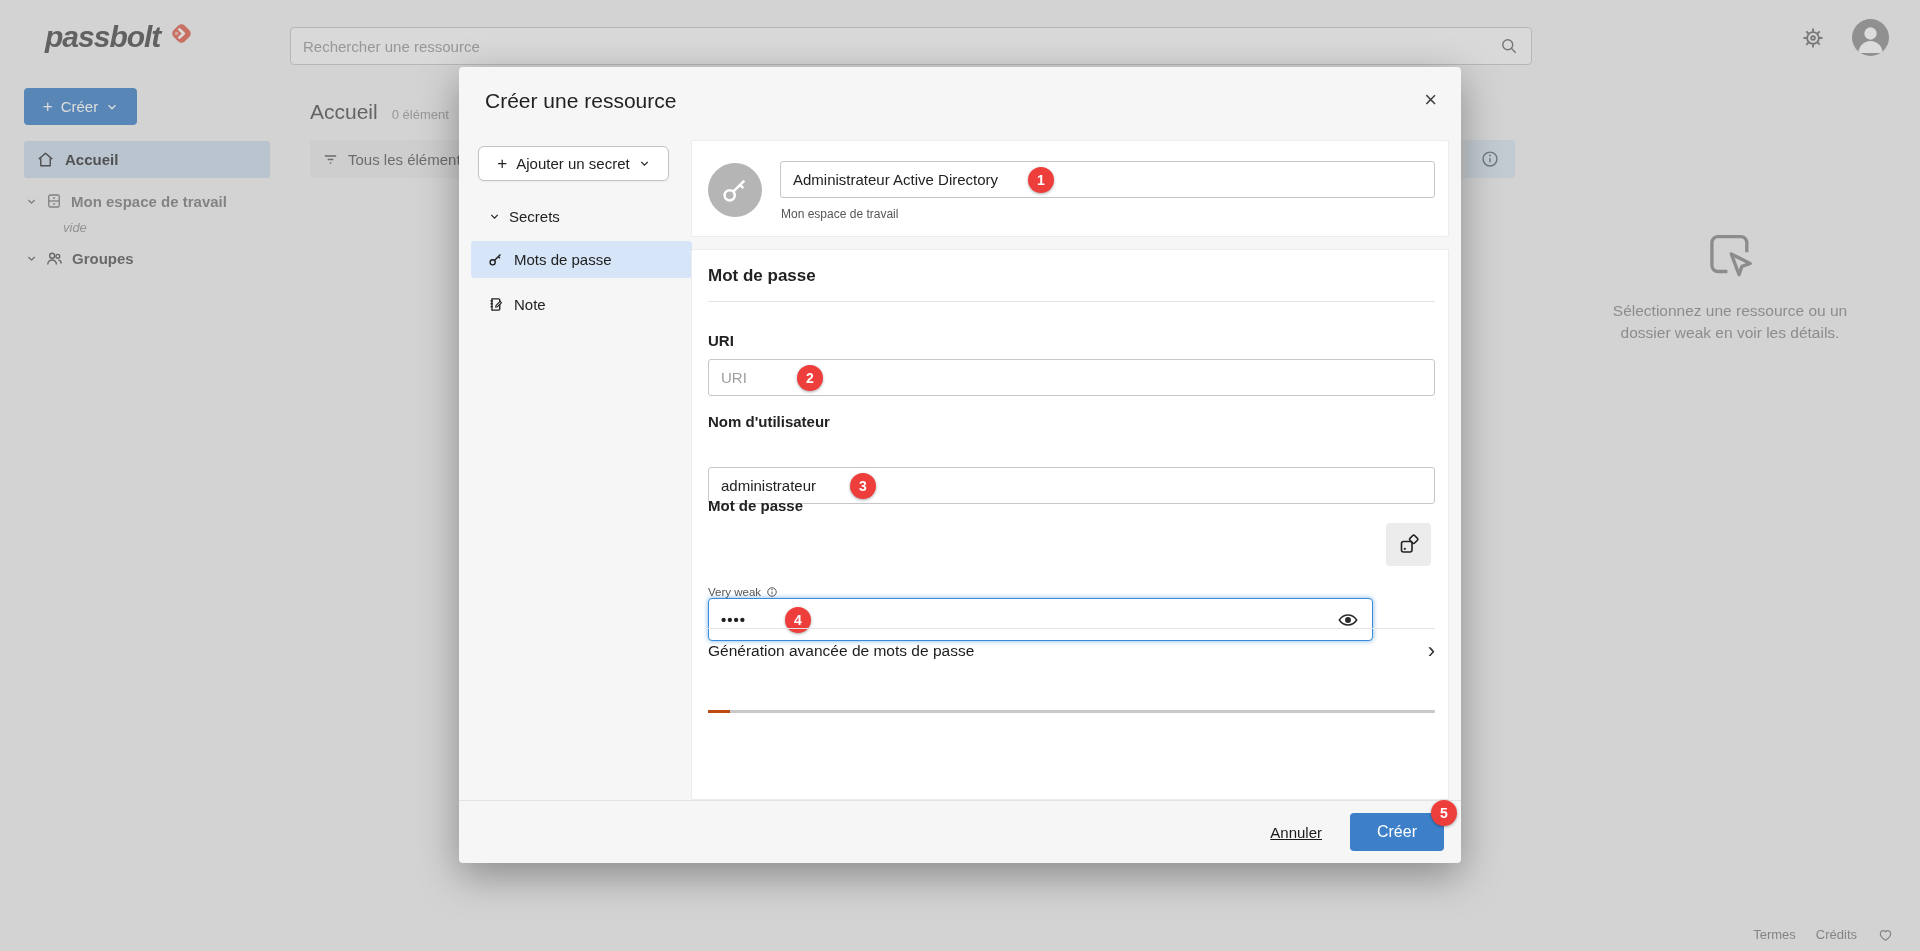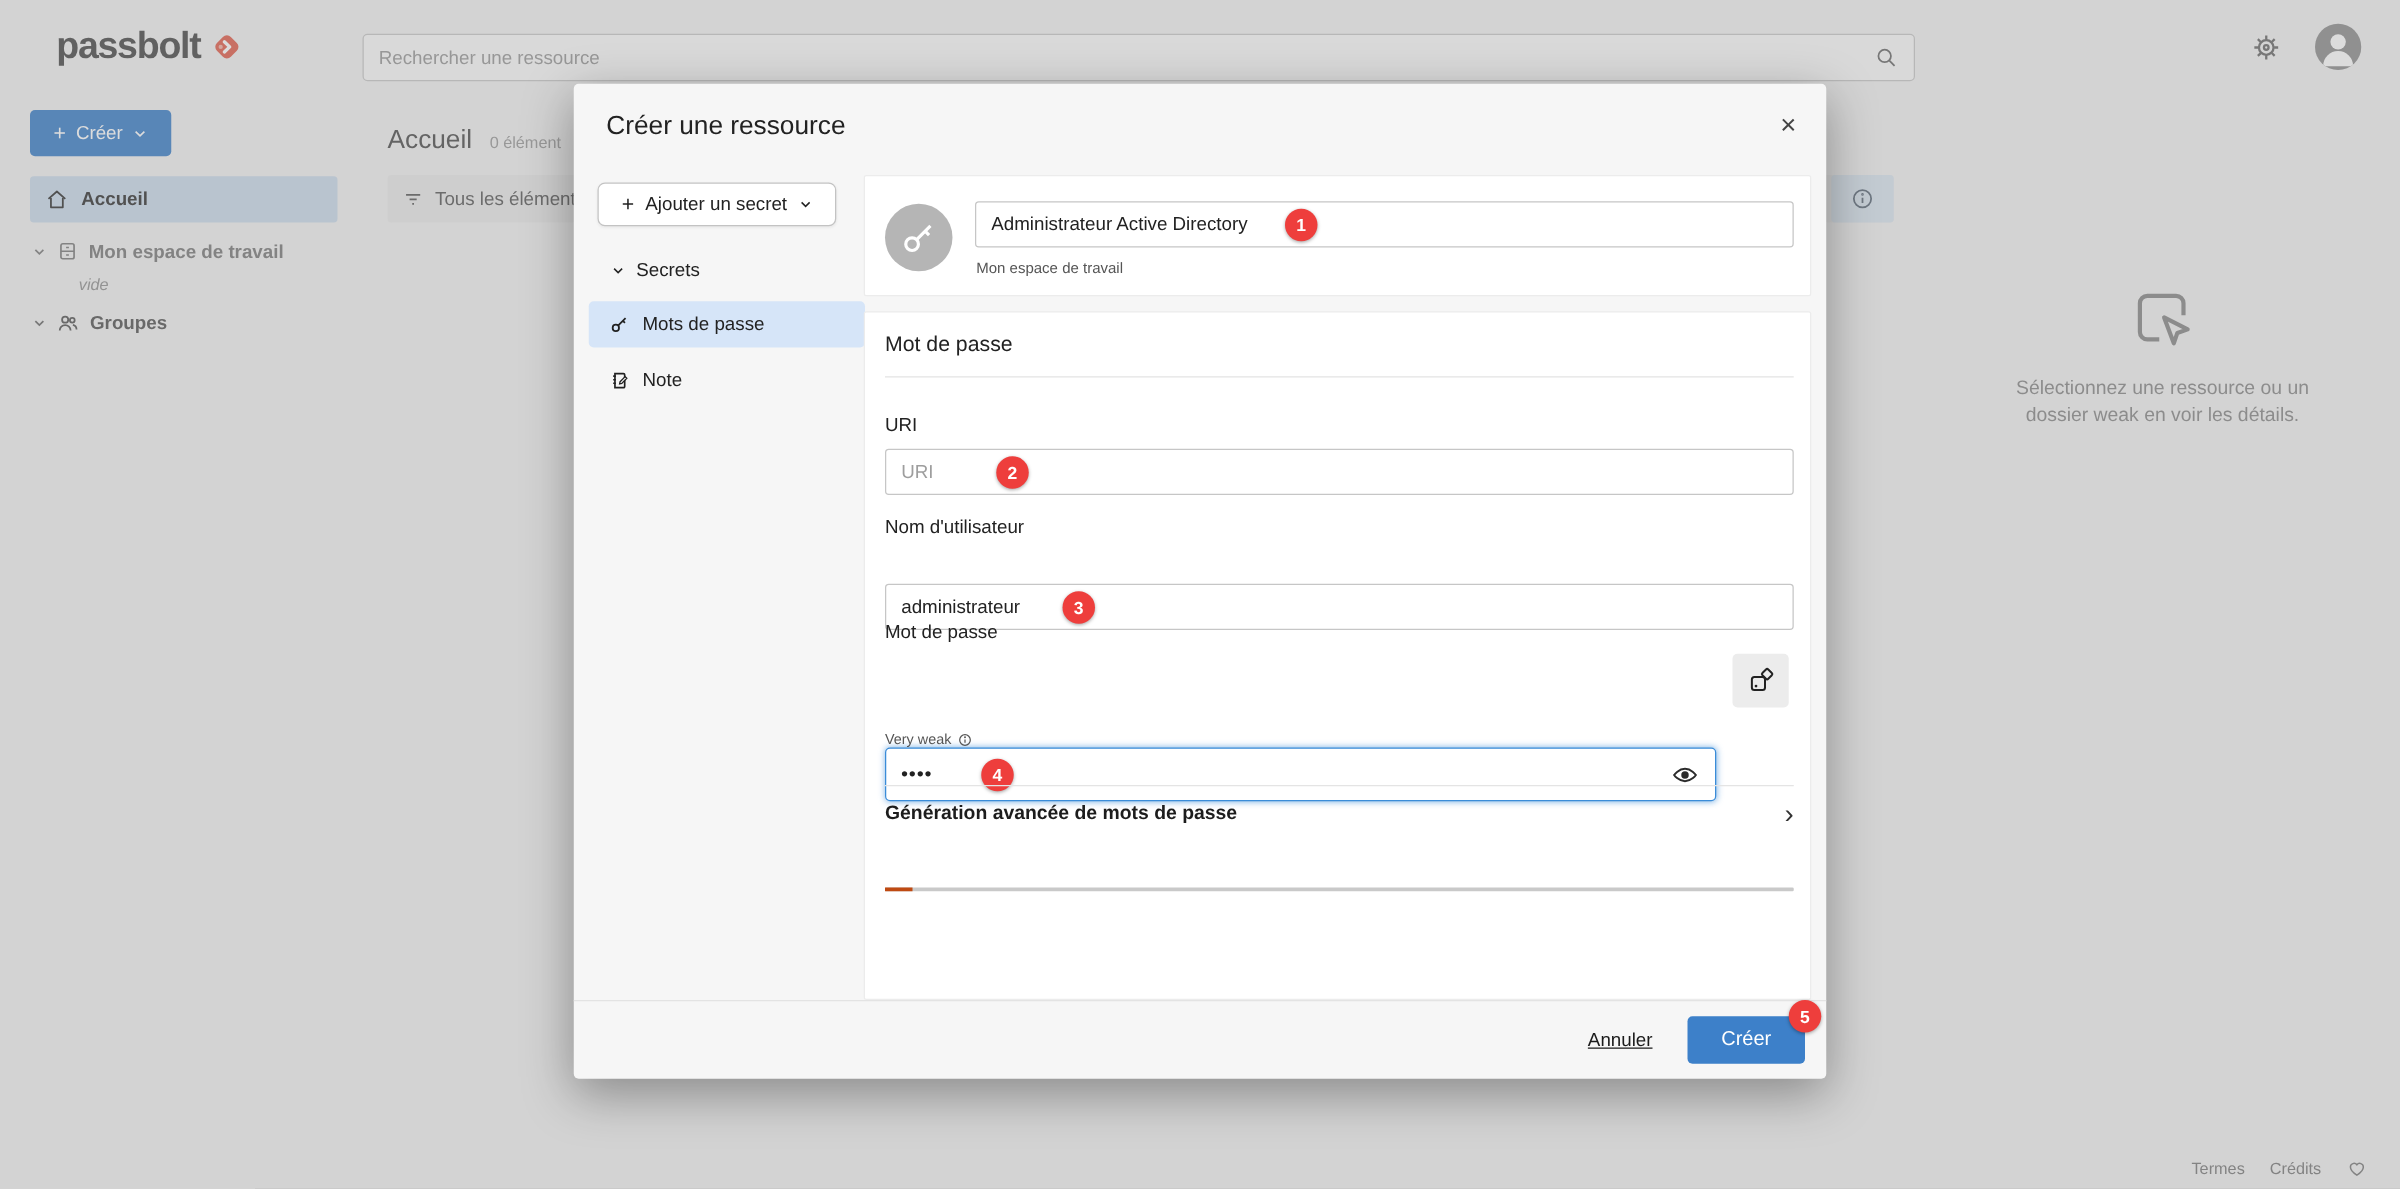--- a/index.html
+++ b/index.html
@@ -6,21 +6,21 @@
     --accent:#3d80c9; --badge:#ee3e3c; --brand:#e2604e;
     --selbg:#d6e5f8; --focus:#3a8cd8; --weak:#bf4a12;
   }
   *{box-sizing:border-box; margin:0; padding:0;}
   body{font-family:"Liberation Sans",sans-serif; background:#9a9a9a;}
   .app{position:relative; width:1920px; height:951px; background:#f2f2f2; overflow:hidden;}
   .abs{position:absolute;}
   svg{display:block;}
 
   
-  .logo{left:45px; top:20px; display:flex; align-items:center; gap:8px; font-size:30px; font-weight:bold; color:#4a4a4a; letter-spacing:-1px;}
+  .logo{left:45px; top:20px; display:flex; align-items:flex-start; gap:8px; font-size:30px; font-weight:bold; color:#4a4a4a; letter-spacing:-1px;font-style:italic;}
   .search{left:290px; top:27px; width:1242px; height:38px; background:#fbfbfb; border:1px solid #c9c9c9; border-radius:4px; display:flex; align-items:center; padding:16px 12px;}
   .search input{flex:1; border:none; outline:none; background:transparent; font-size:15px; color:#333; font-family:inherit;}
   .search input::placeholder{color:#9a9a9a;}
   .iconbtn{color:#6b6b6b;}
   .avatar{width:37px; height:37px; border-radius:50%; background:#8f8f8f; overflow:hidden; display:flex; align-items:center; justify-content:center;}
 
   .create-btn{left:24px; top:88px; width:113px; height:37px; background:var(--accent); color:#fff; border:none; border-radius:4px; font-size:15px; font-family:inherit; display:flex; align-items:center; justify-content:center; gap:8px; cursor:pointer;}
   .nav-sel{left:24px; top:141px; width:246px; height:37px; background:#ccdcec; border-radius:3px; display:flex; align-items:center; gap:10px; padding:0 12px; color:#333; font-weight:bold; font-size:15px;}
   .tree-row{display:flex; align-items:center; gap:8px; font-size:15px;}
   .vide{font-style:italic; color:#949494; font-size:13px;}
@@ -48,31 +48,31 @@
   .menu-item.sel{background:var(--selbg);}
 
   .card{left:232px; width:758px; background:#fff; border:1px solid #ececec; border-radius:2px;}
   .key-avatar{width:54px; height:54px; border-radius:50%; background:#b5b5b5; display:flex; align-items:center; justify-content:center;}
 
   .field{position:relative;}
   .field input{width:100%; height:37px; border:1px solid #c6c6c6; border-radius:3px; padding:0 12px; font-size:15px; color:#222; font-family:inherit; background:#fff; outline:none;}
   .field input::placeholder{color:#9e9e9e;}
   .field input.focused{border:1.5px solid var(--focus); box-shadow:0 0 5px rgba(58,140,216,.65); border-radius:4px;}
   .badge{position:absolute; top:50%; transform:translateY(-50%); width:26px; height:26px; border-radius:50%; background:var(--badge); color:#fff; font-size:14px; font-weight:bold; display:flex; align-items:center; justify-content:center; box-shadow:0 1px 3px rgba(0,0,0,.35);}
-  .flabel{font-size:15px; font-weight:normal; color:#222;}
+  .flabel{font-size:15px; font-weight:bold; color:#222;}
   .small-gray{font-size:12px; color:#555;}
   .divider{height:1px; background:#e4e4e4;}
 
   .eye{position:absolute; right:14px; top:50%; transform:translateY(-50%); color:#2b2b2b; cursor:pointer; background:none; border:none;}
   .dicebtn{position:absolute; width:45px; height:43px; background:#ececec; border:none; border-radius:4px; display:flex; align-items:center; justify-content:center; color:#222; cursor:pointer;}
   .strength-bar{height:3px; background:#c9c9c9; border-radius:1px; position:relative;}
   .strength-fill{position:absolute; left:0; top:0; height:3px; width:22px; background:var(--weak);}
 
   .adv-row{display:flex; align-items:center; justify-content:space-between; cursor:pointer;}
-  .adv-row .lbl{font-size:15.5px; font-weight:bold; color:#1d1d1d;}
+  .adv-row .lbl{font-size:15.5px; font-weight:normal; color:#1d1d1d;}
   .chev-r{font-size:22px; color:#333; line-height:1;}
 
   .modal-footer{left:0; top:733px; width:1002px; height:63px; border-top:1px solid #e3e3e3; display:flex; align-items:center; justify-content:flex-end; gap:28px; padding-right:17px;}
   .cancel-link{font-size:15px; color:#1a1a1a; text-decoration:underline; cursor:pointer;}
   .create-primary{position:relative; width:94px; height:38px; background:var(--accent); border:none; border-radius:4px; color:#fff; font-size:16px; font-family:inherit; cursor:pointer;}
   .create-primary .badge{top:-13px; right:-13px; left:auto; transform:none;}
 </style>
 </head>
 <body>
 

